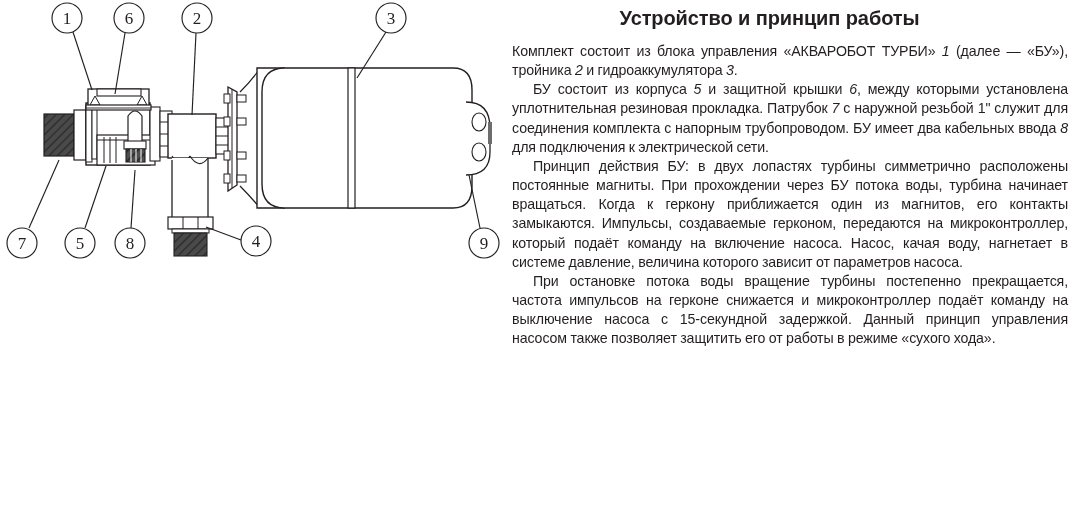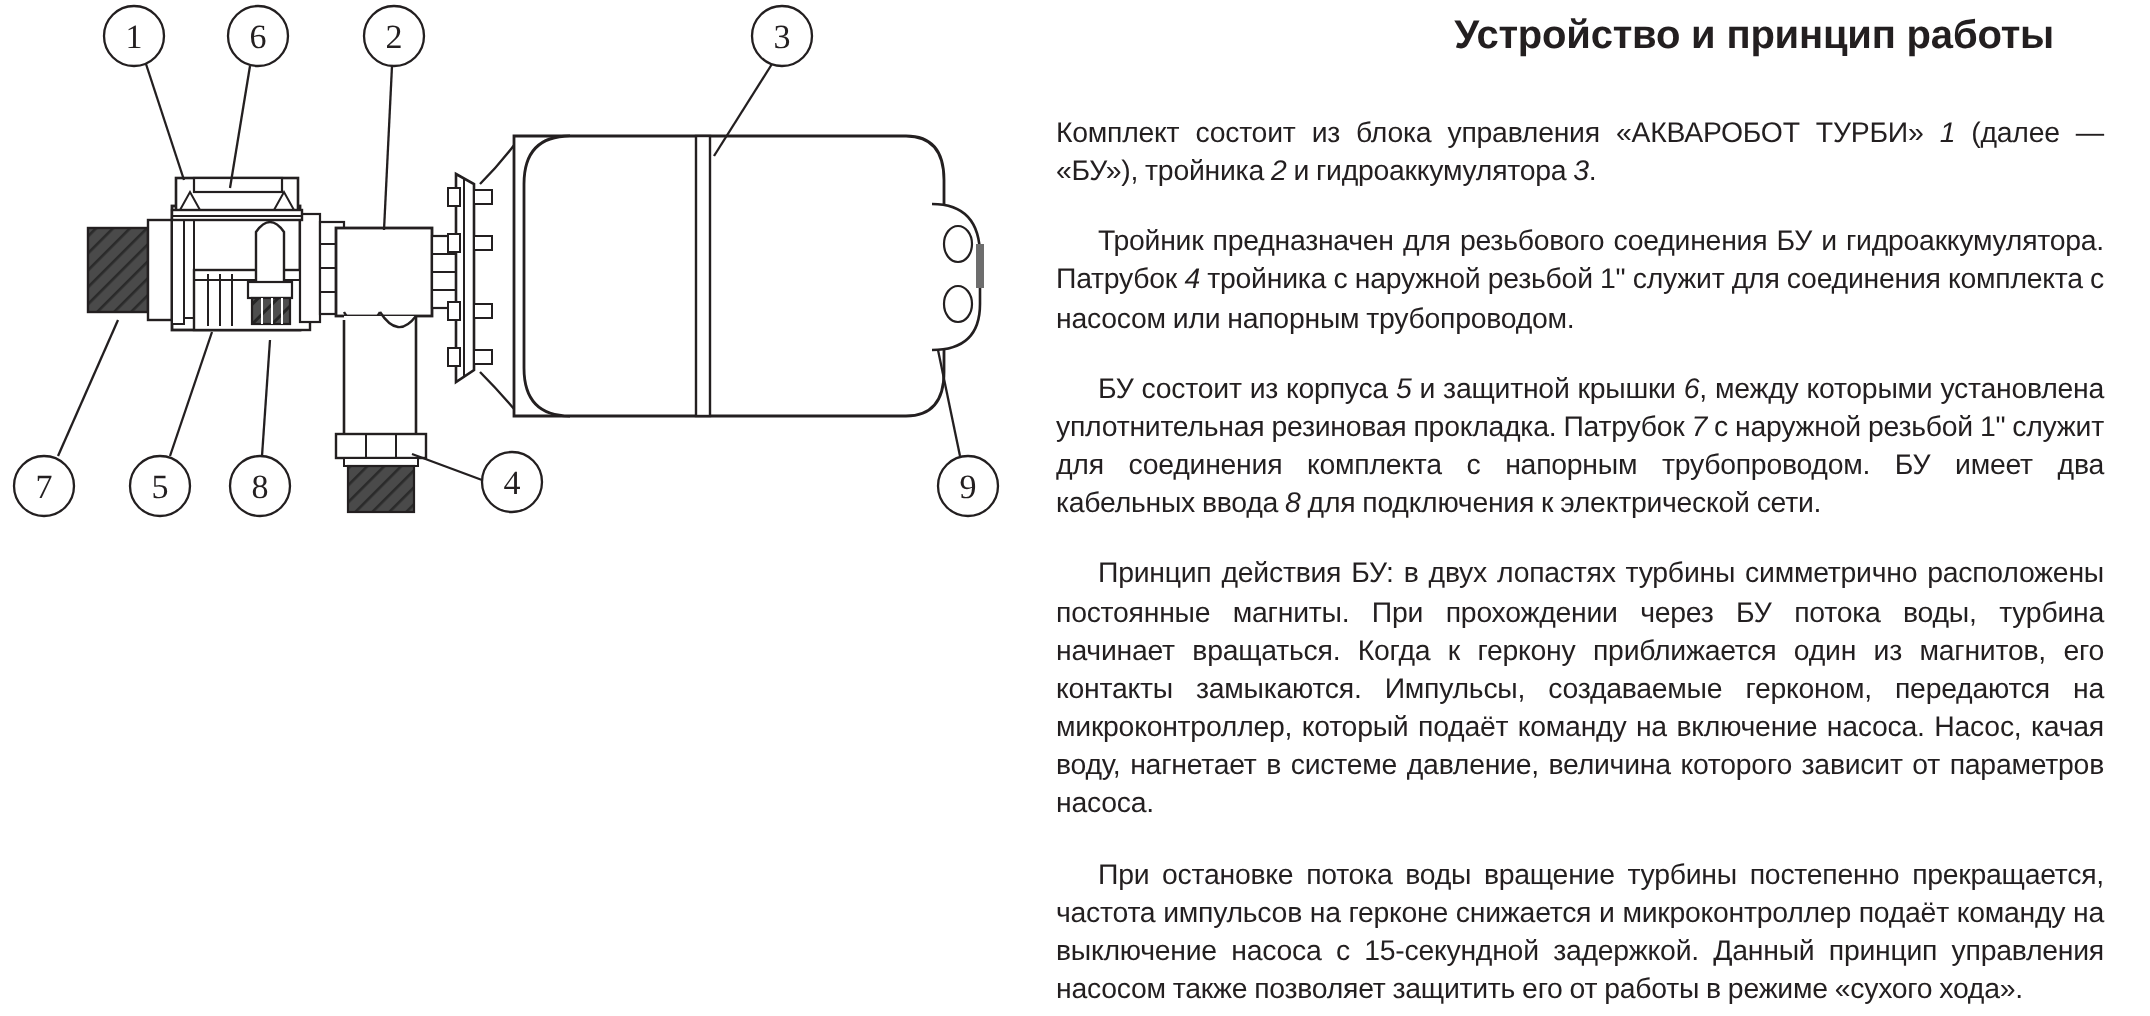--- a/index.html
+++ b/index.html
@@ -41,35 +41,35 @@
     position: absolute;
     left: 512px;
     top: 0;
     width: 557px;
     height: 508px;
   }
   #doc-title {
     font-size: 20px;
     font-weight: bold;
     color: #231f20;
-    text-align: right;
+    text-align: center;
     letter-spacing: -0.1px;
     margin: 0;
     padding: 5px 0 0 0;
     line-height: 26px;
     width: 515px;
   }
   #body-copy {
     position: absolute;
     top: 42px;
     left: 0;
     width: 556px;
   }
   .para {
-    margin: 16px;
+    margin: 0;
     padding: 0;
     font-size: 14.2px;
     line-height: 19.15px;
     color: #231f20;
     text-align: justify;
     text-justify: inter-word;
     word-spacing: -0.35px;
     letter-spacing: -0.12px;
     text-indent: 0;
   }
@@ -245,20 +245,19 @@
             <text x="484" y="249.2" text-anchor="middle" font-family="&quot;Liberation Serif&quot;, &quot;DejaVu Serif&quot;, serif" font-size="17" fill="#231f20">9</text>
           </g>
         </g>
     </svg>
   </div>
 
   <div id="text-panel">
     <h1 id="doc-title">Устройство и принцип работы</h1>
     <div id="body-copy">
         <p class="para">Комплект состоит из блока управления «АКВАРОБОТ ТУРБИ» <em>1</em> (далее — «БУ»), тройника <em>2</em> и гидроаккумулятора <em>3</em>.</p>
-        <p class="para indent">Тройник предназначен для резьбового соединения БУ и гидроаккумулятора. Патрубок <em>4</em> тройника с наружной резьбой 1" служит для соединения комплекта с насосом или напорным трубопроводом.</p>
         <p class="para indent">БУ состоит из корпуса <em>5</em> и защитной крышки <em>6</em>, между которыми установлена уплотнительная резиновая прокладка. Патрубок <em>7</em> с наружной резьбой 1" служит для соединения комплекта с напорным трубопроводом. БУ имеет два кабельных ввода <em>8</em> для подключения к электрической сети.</p>
         <p class="para indent">Принцип действия БУ: в двух лопастях турбины симметрично расположены постоянные магниты. При прохождении через БУ потока воды, турбина начинает вращаться. Когда к геркону приближается один из магнитов, его контакты замыкаются. Импульсы, создаваемые герконом, передаются на микроконтроллер, который подаёт команду на включение насоса. Насос, качая воду, нагнетает в системе давление, величина которого зависит от параметров насоса.</p>
         <p class="para indent">При остановке потока воды вращение турбины постепенно прекращается, частота импульсов на герконе снижается и микроконтроллер подаёт команду на выключение насоса с 15-секундной задержкой. Данный принцип управления насосом также позволяет защитить его от работы в режиме «сухого хода».</p>
       </div>
   </div>
 
 </div>
 
 </body></html>

